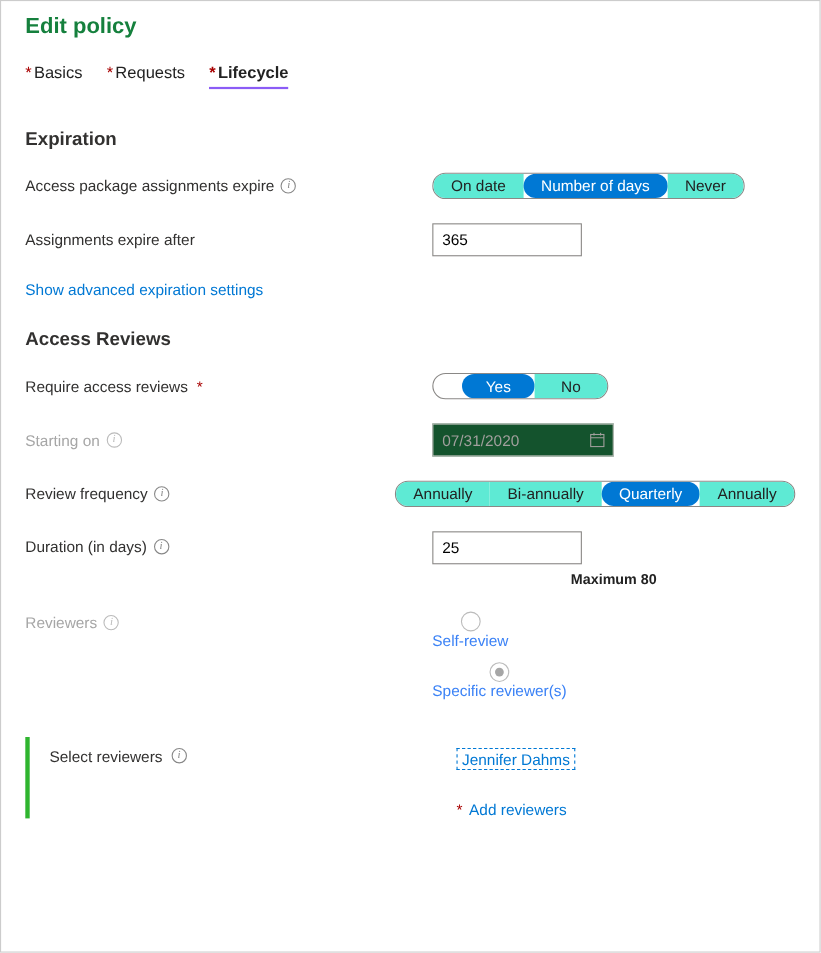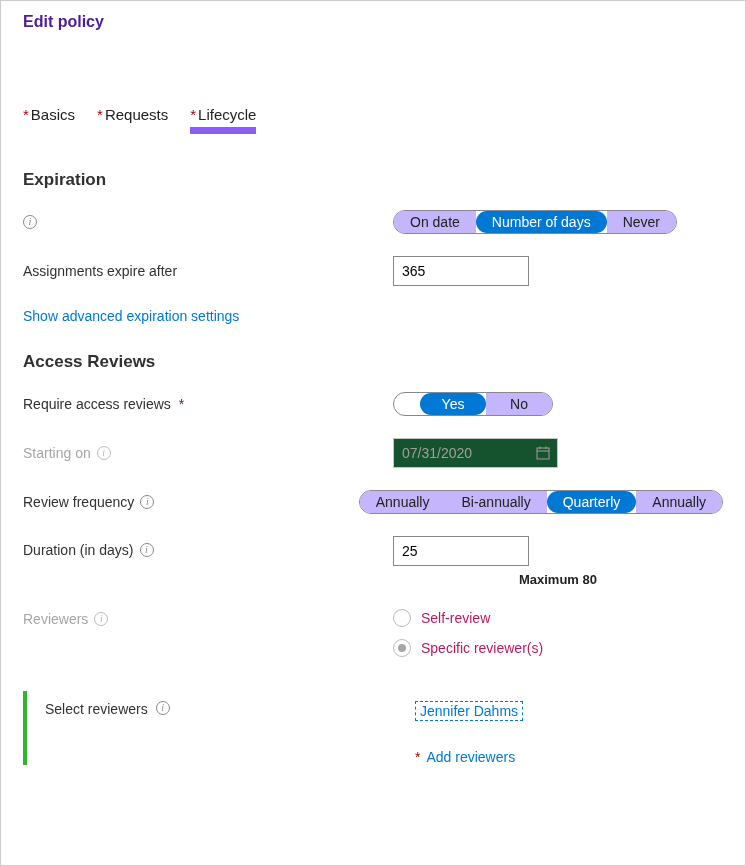--- a/index.html
+++ b/index.html
@@ -8,40 +8,40 @@
     font-size: 14px;
     color: #323130;
     background: #fff;
     width: 746px;
     height: 866px;
     border: 1px solid #ccc;
     padding: 12px 22px 22px 22px;
     overflow: hidden;
   }
   h1.page-title {
-    font-size: 16px;
+    font-size: 20px;
     font-weight: 600;
-    color: #4c1d95;
-    margin-bottom: 75px;
+    color: #15803d;
+    margin-bottom: 22px;
   }
   .tabs {
     display: flex;
     gap: 22px;
     margin-bottom: 36px;
   }
   .tab {
     font-size: 15px;
     color: #222;
     cursor: pointer;
     padding-bottom: 4px;
   }
   .tab .ast { color: #a80000; margin-right: 2px; }
   .tab.active {
-    font-weight: 400;
-    border-bottom: 7px solid #8b5cf6;
+    font-weight: 700;
+    border-bottom: 2px solid #8b5cf6;
   }
   h2.section {
     font-size: 17px;
     font-weight: 600;
     margin-bottom: 20px;
     margin-top: 8px;
   }
   .row {
     display: flex;
     align-items: center;
@@ -76,21 +76,21 @@
   .info-icon.disabled { border-color: #bbb; color: #bbb; }
   .pill-group {
     display: inline-flex;
     border: 1px solid #8a8886;
     border-radius: 999px;
     overflow: hidden;
   }
   .pill {
     padding: 3px 16px;
     font-size: 14px;
-    background: #c4b5fd;
+    background: #5eead4;
     color: #222;
     cursor: pointer;
     white-space: nowrap;
   }
   .pill.selected {
     background: #0078d4;
     color: #fff;
     border-radius: 999px;
     font-weight: 400;
   }
@@ -127,23 +127,23 @@
     font-weight: 600;
     color: #222;
     margin-top: 6px;
     align-self: center;
     width: 165px;
     text-align: center;
   }
   .radio-row {
     display: flex;
     align-items: center;
-    gap: 10px;
     margin-bottom: 12px;
-    color: #be185d;
+    color: #3b82f6;
+    flex-direction: column;
   }
   .radio {
     width: 18px; height: 18px;
     border: 1px solid #bbb;
     border-radius: 50%;
     display: inline-flex;
     align-items: center; justify-content: center;
     background: #fff;
   }
   .radio.checked::after {
@@ -196,20 +196,21 @@
 <div class="tabs">
   <div class="tab"><span class="ast">*</span><span>Basics</span></div>
   <div class="tab"><span class="ast">*</span><span>Requests</span></div>
   <div class="tab active"><span class="ast">*</span><span>Lifecycle</span></div>
 </div>
 
 <h2 class="section">Expiration</h2>
 
 <div class="row">
   <div class="label-col">
+    <span>Access package assignments expire</span>
     <span class="info-icon">i</span>
   </div>
   <div class="ctrl-col">
     <div class="pill-group">
       <div class="pill">On date</div>
       <div class="pill selected">Number of days</div>
       <div class="pill">Never</div>
     </div>
   </div>
 </div>

